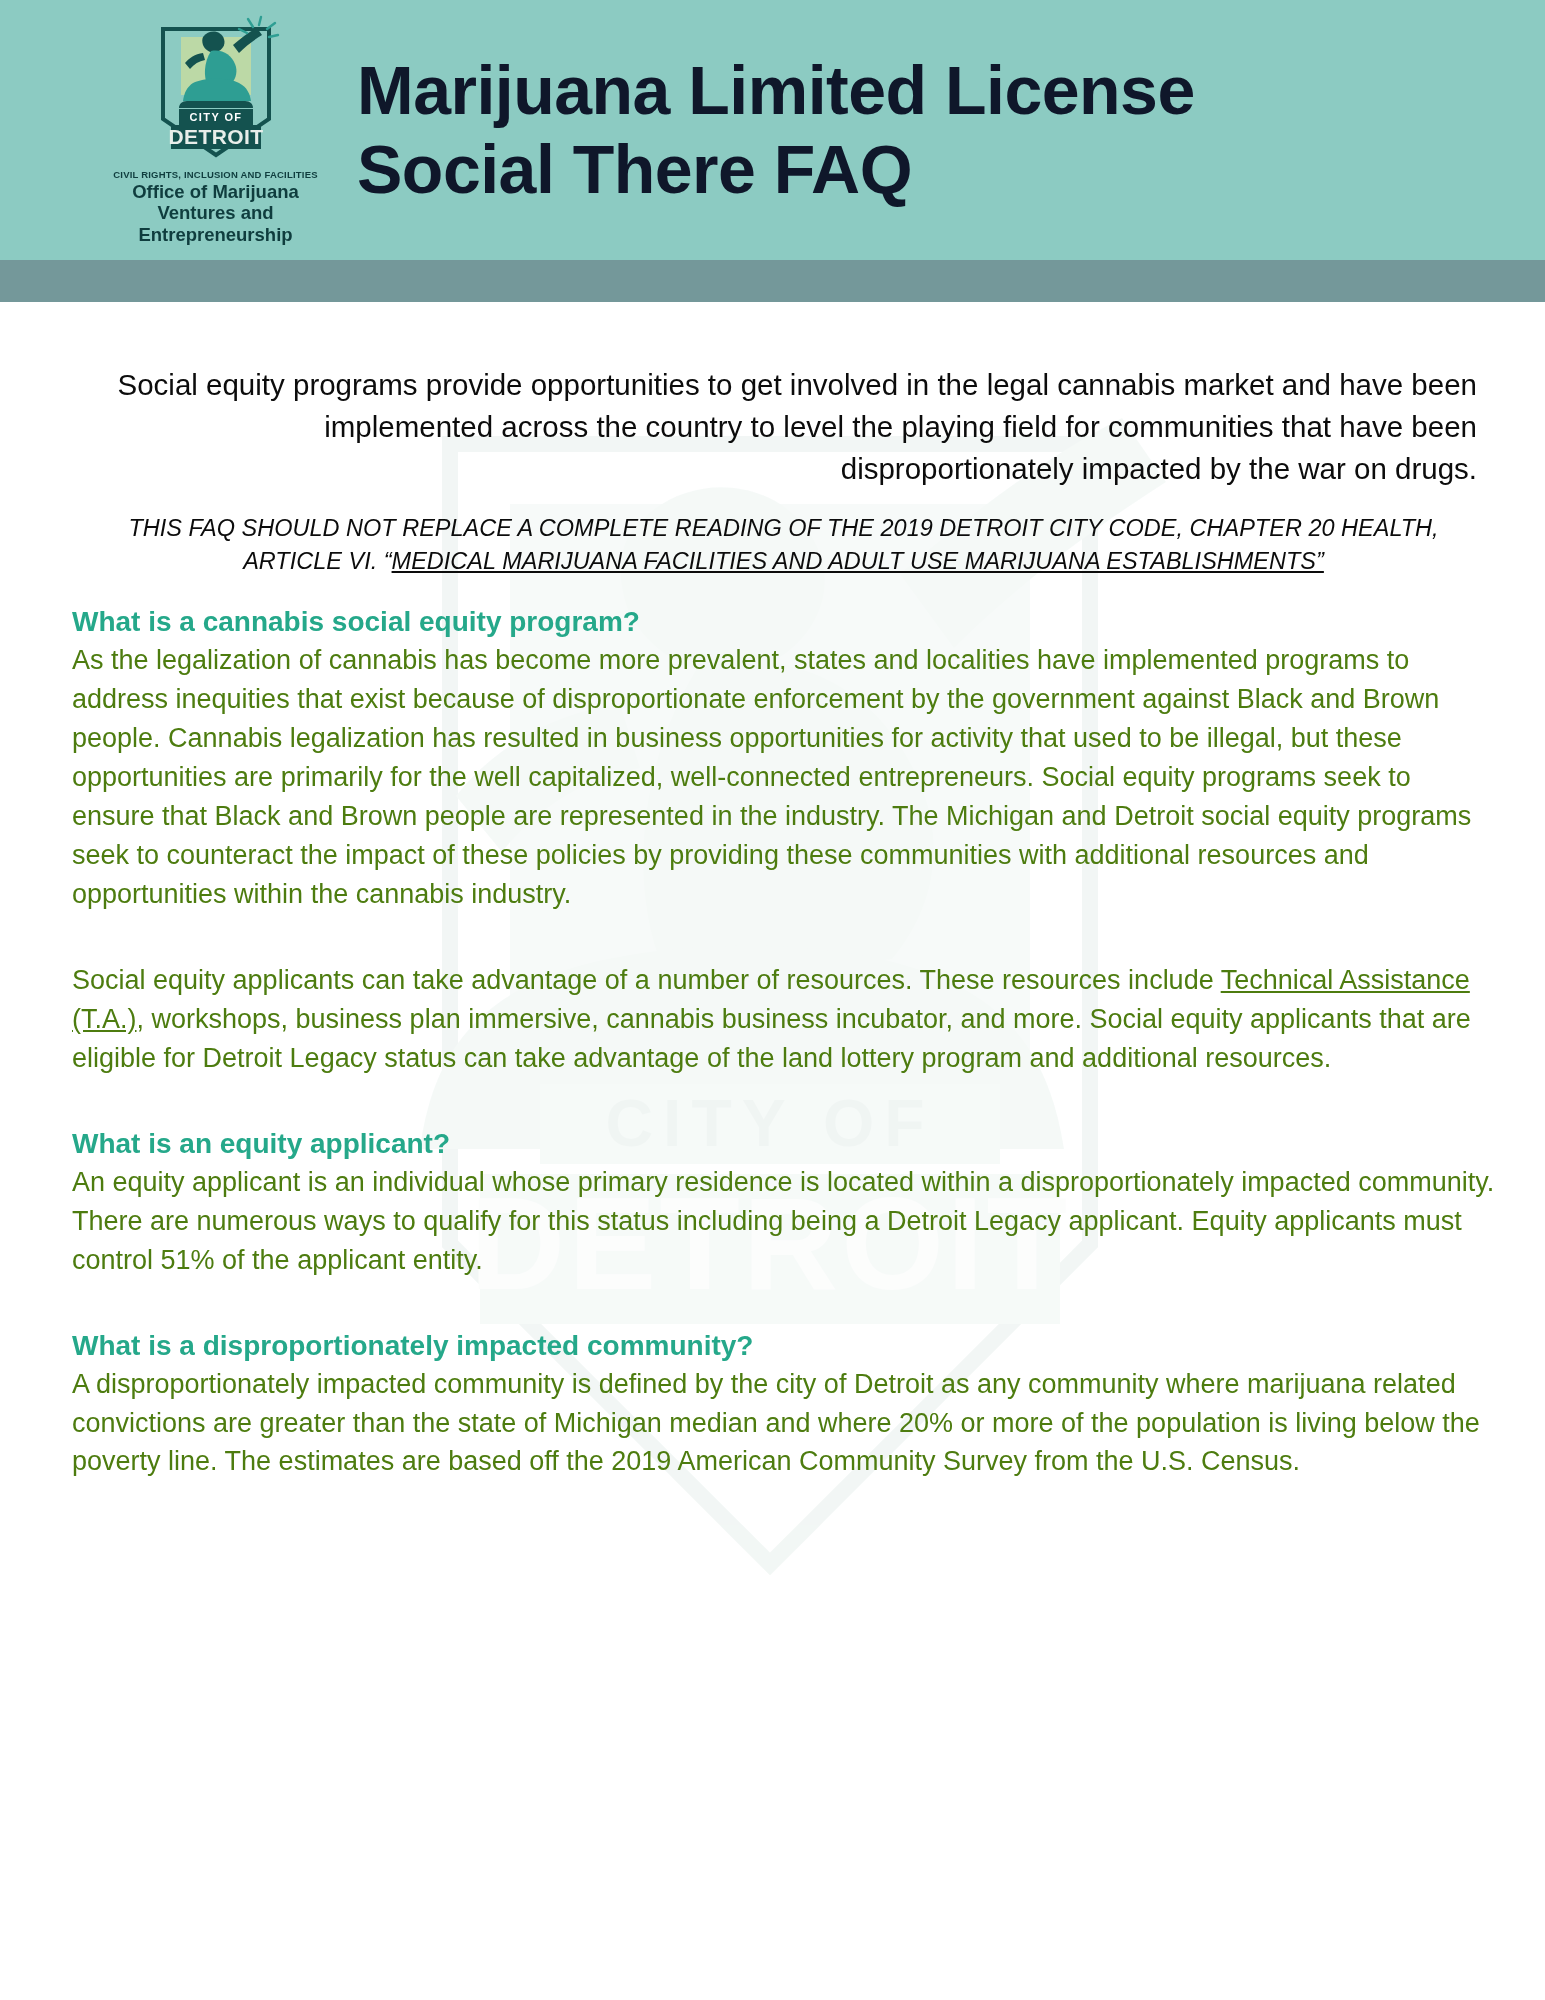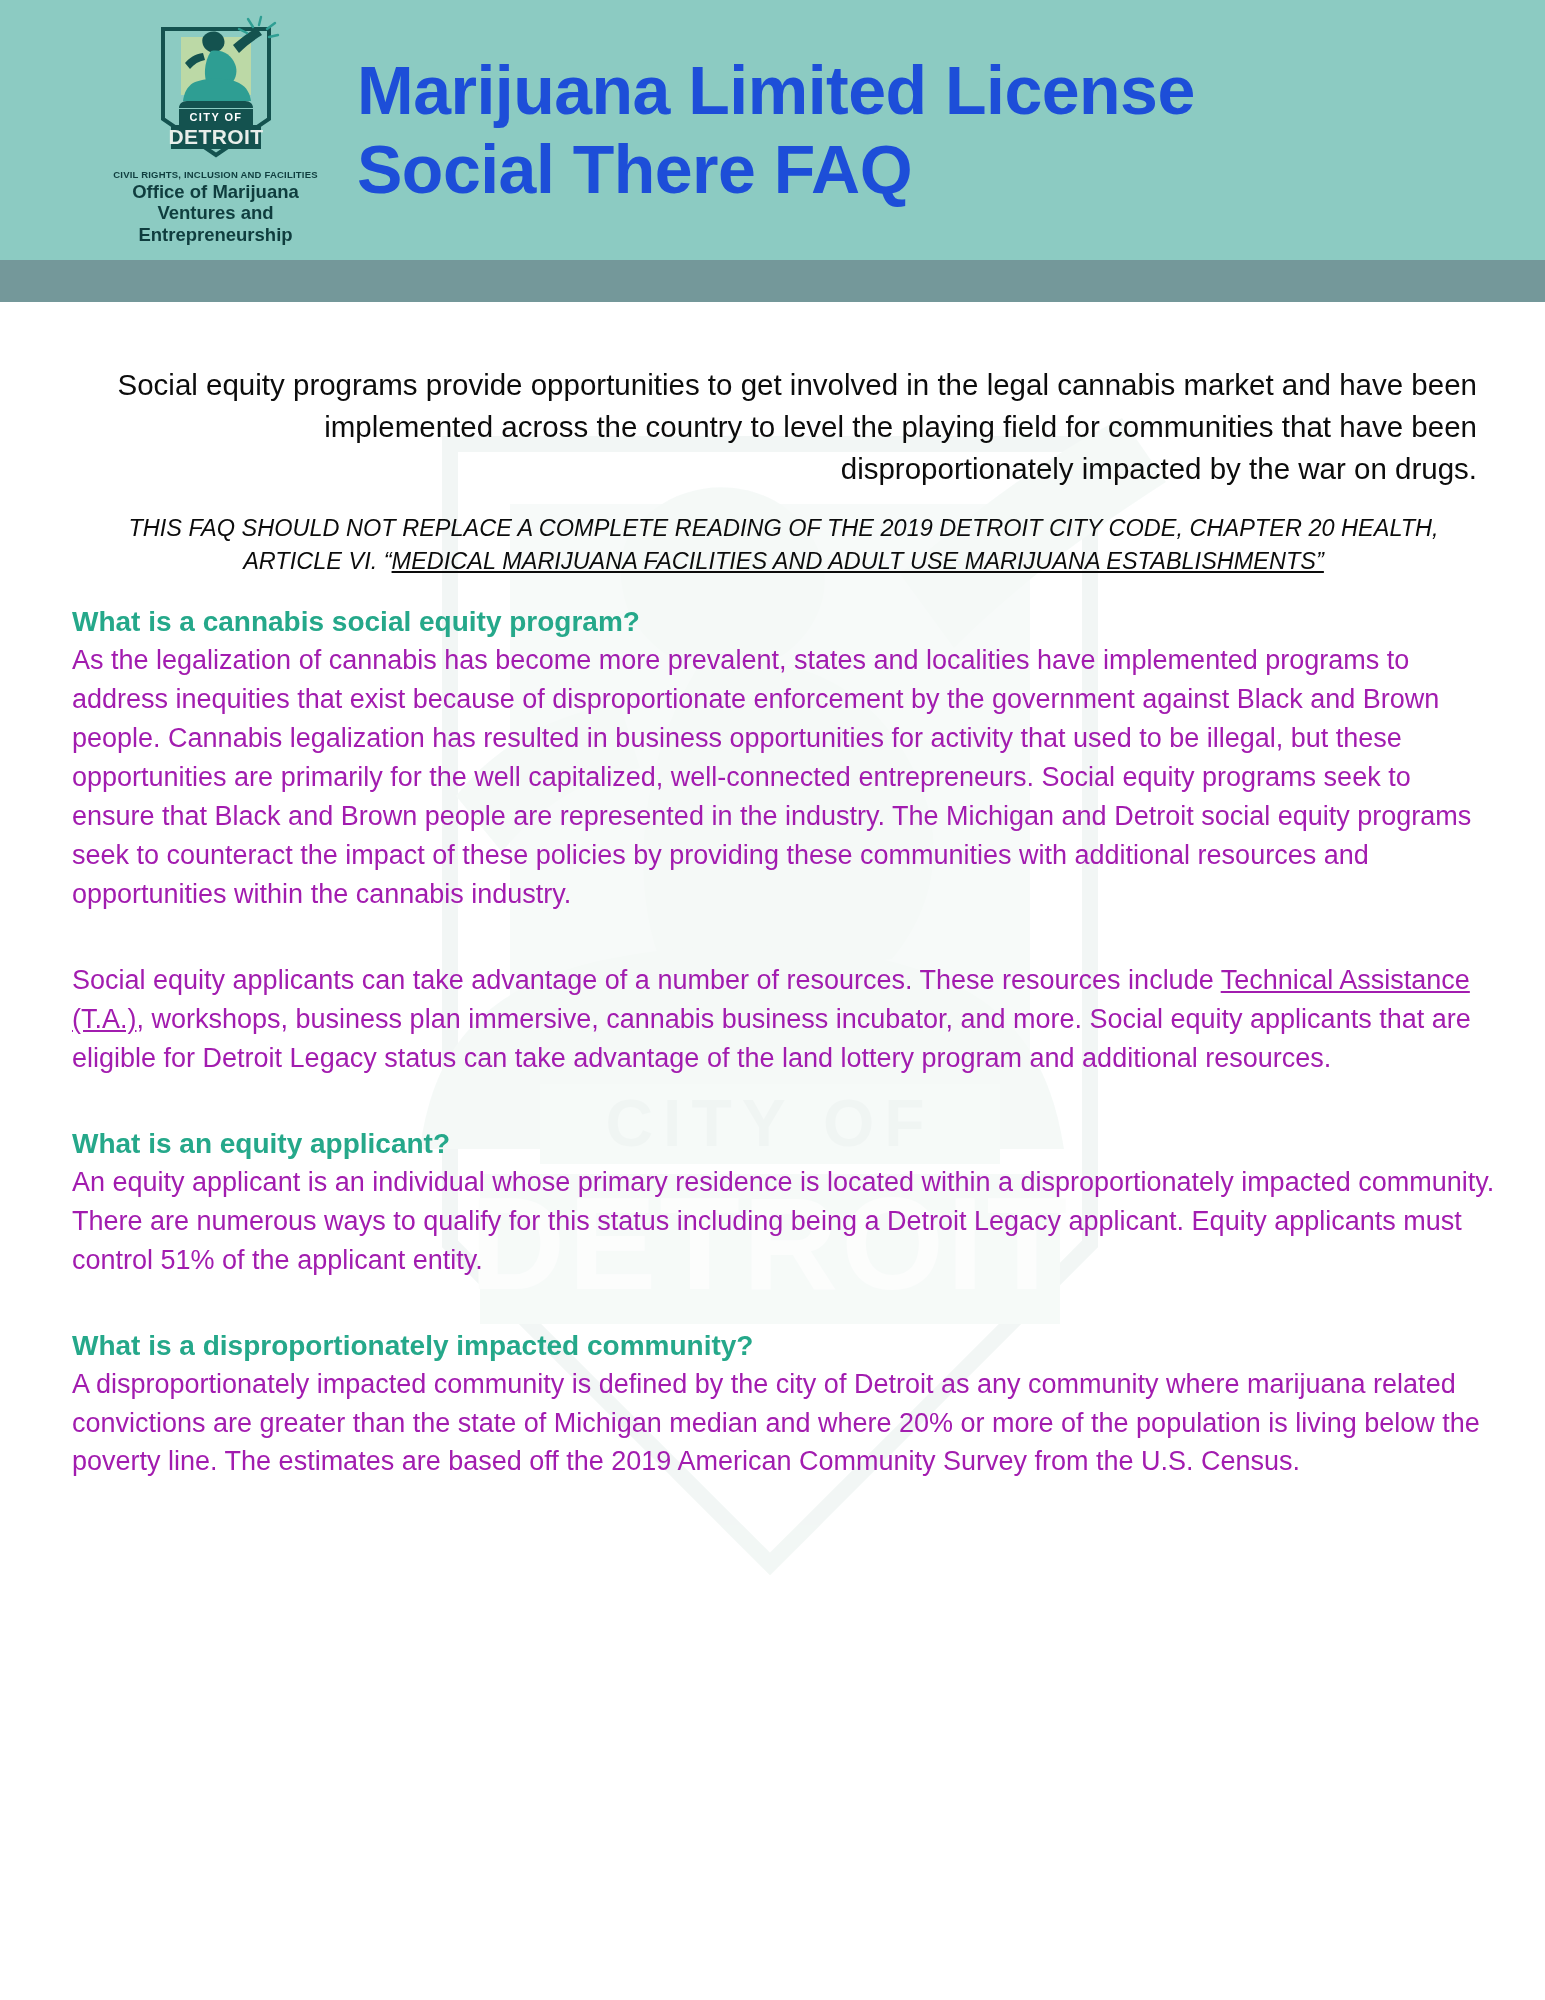--- a/index.html
+++ b/index.html
@@ -65,21 +65,21 @@
     text-align: center;
     line-height: 1.16;
     margin-top: 1px;
   }
 
   
   .header-title {
     margin-left: 34px;
     font-size: 68px;
     font-weight: bold;
-    color: #1d4ed8;
+    color: #0f172a;
     line-height: 1.16;
     letter-spacing: -0.5px;
     white-space: nowrap;
   }
 
   
   .page-body {
     position: relative;
     width: 1545px;
     box-sizing: border-box;
@@ -126,21 +126,21 @@
   .qa-heading {
     font-size: 28px;
     font-weight: bold;
     color: #25A88A;
     line-height: 1.25;
     margin: 0 0 2px 0;
   }
   .qa-body {
     font-size: 27px;
     line-height: 1.44;
-    color: #a21caf;
+    color: #4d7c0f;
     margin: 0;
     text-align: left;
   }
   .qa-body u { text-decoration: underline; }
 </style>
 </head>
 <body>
 
 <div class="header-band">
 

